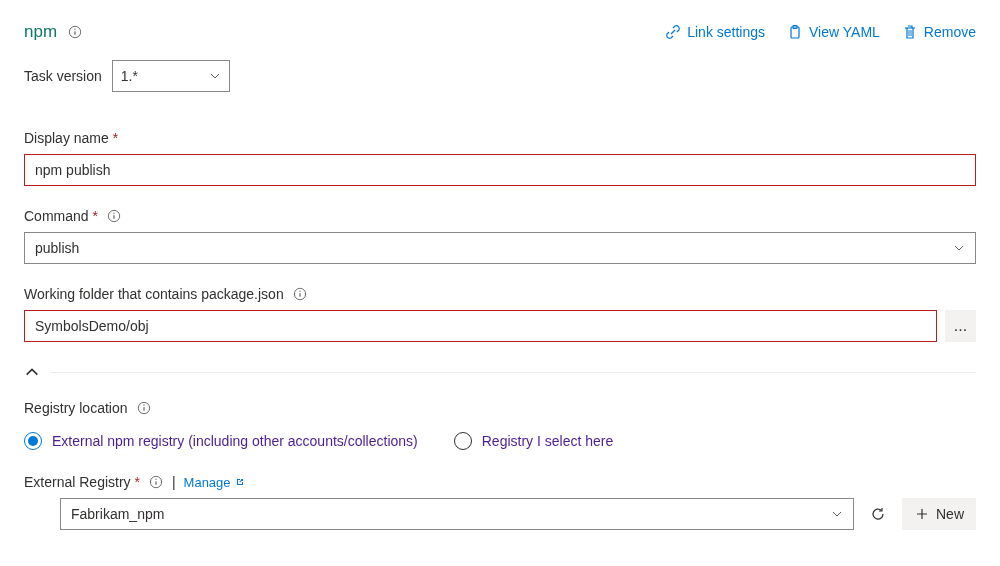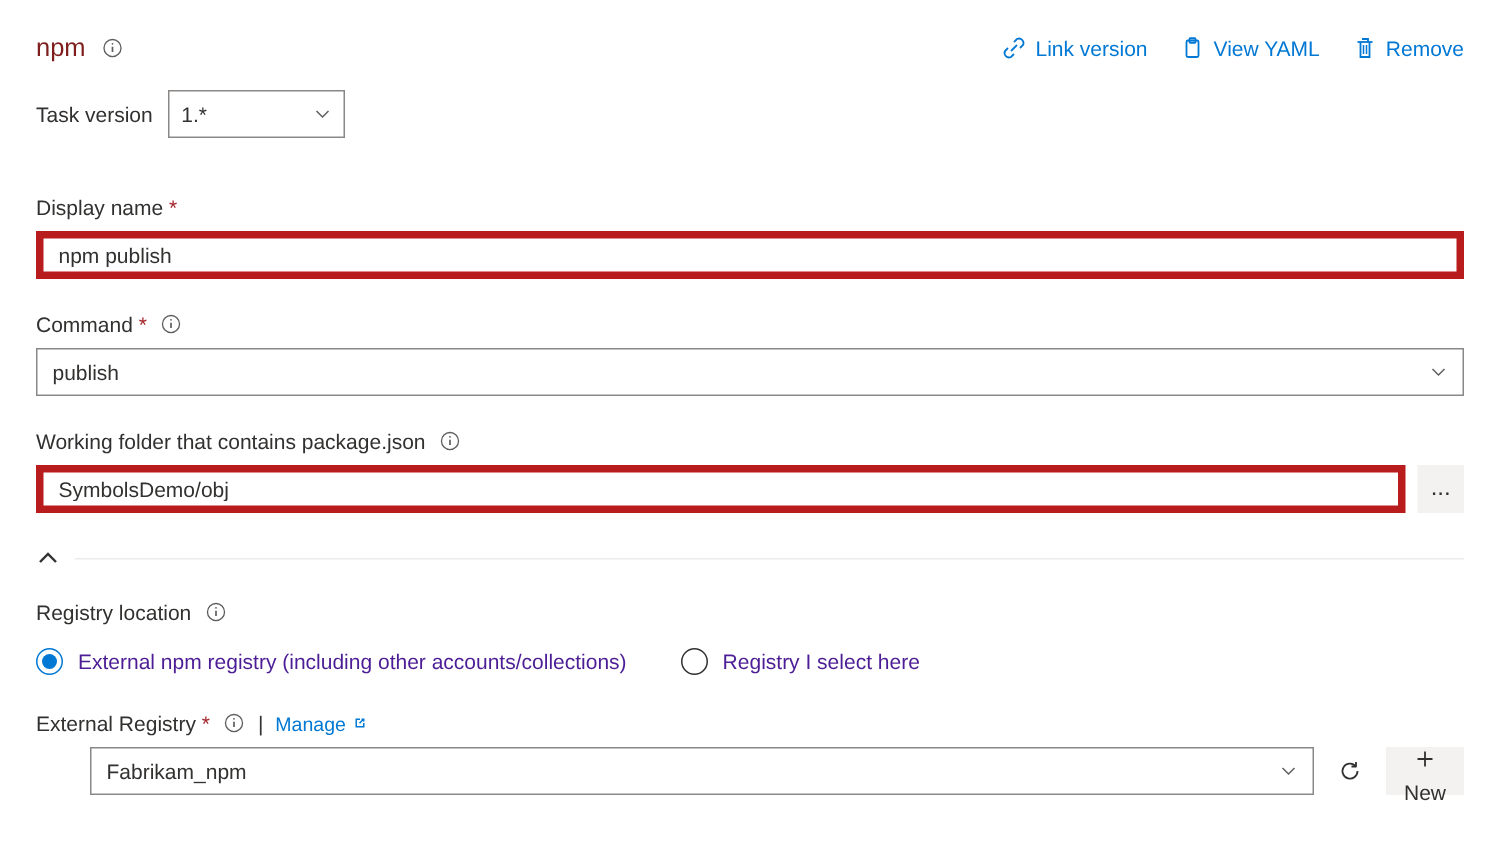--- a/index.html
+++ b/index.html
@@ -13,21 +13,21 @@
     overflow: hidden;
   }
   .root { padding: 22px 24px 24px 24px; }
   .header {
     display: flex;
     align-items: center;
     justify-content: space-between;
     margin-bottom: 18px;
   }
   .header-left { display: flex; align-items: center; gap: 10px; }
-  .page-title { font-size: 17px; font-weight: 400; color: #7f1d1d; }
+  .page-title { font-size: 17px; font-weight: 400; color: #0f766e; }
   .header-actions { display: flex; gap: 22px; }
   .link-button {
     display: flex; align-items: center; gap: 6px;
     color: #0078d4; background: none; border: none;
     font-size: 14px; cursor: pointer; padding: 0;
     font-family: inherit;
   }
   .icon { width: 16px; height: 16px; display: inline-flex; align-items: center; justify-content: center; flex-shrink: 0; }
   .icon svg { width: 16px; height: 16px; }
   .info-icon svg { width: 14px; height: 14px; }
@@ -45,21 +45,21 @@
   .select-full {
     width: 100%; height: 32px;
     border: 1px solid #8a8886;
     background: #fff;
     display: flex; align-items: center; justify-content: space-between;
     padding: 0 10px; cursor: pointer;
   }
   .chev { width: 12px; height: 12px; }
   .text-input {
     width: 100%; height: 32px;
-    border: 5px solid #b91c1c;
+    border: 1px solid #b91c1c;
     padding: 0 10px;
     font-family: inherit; font-size: 14px; color: #323130;
     background: #fff;
   }
   .inline-row { display: flex; align-items: center; gap: 8px; }
   .browse-btn {
     width: 32px; height: 32px;
     background: #f3f2f1; border: none;
     display: flex; align-items: center; justify-content: center;
     cursor: pointer; font-size: 16px; color: #323130;
@@ -86,21 +86,21 @@
   .manage-link { color: #0078d4; text-decoration: none; font-size: 13px; display: flex; align-items: center; gap: 4px; cursor: pointer; }
   .combo-row { display: flex; align-items: center; gap: 8px; padding-left: 36px; }
   .icon-btn {
     width: 32px; height: 32px; background: #fff; border: none;
     display: flex; align-items: center; justify-content: center; cursor: pointer;
   }
   .new-btn {
     height: 32px; background: #f3f2f1; border: none;
     display: flex; align-items: center; gap: 6px;
     padding: 0 12px; cursor: pointer;
-    font-family: inherit; font-size: 14px; color: #323130; flex-direction: column;
+    font-family: inherit; font-size: 14px; color: #323130;
   }
   .select-reg {
     flex: 1; height: 32px; border: 1px solid #8a8886;
     display: flex; align-items: center; justify-content: space-between;
     padding: 0 10px; cursor: pointer; background: #fff;
   }
   .task-version-row { display: flex; align-items: center; gap: 10px; margin-bottom: 38px; }
   .ext-link-icon svg { width: 10px; height: 10px; }
 </style>
 </head>
@@ -121,21 +121,21 @@
     </div>
     <div class="header-actions">
       <button class="link-button">
         <span class="icon">
           <svg viewBox="0 0 16 16" fill="none" stroke="#0078d4" stroke-width="1.2">
               <path d="M6 10 L10 6"></path>
               <path d="M8 4 L10 2 a3 3 0 0 1 4 4 L12 8"></path>
               <path d="M8 12 L6 14 a3 3 0 0 1 -4 -4 L4 8"></path>
             </svg>
         </span>
-        <span>Link version</span>
+        <span>Link settings</span>
       </button>
       <button class="link-button">
         <span class="icon">
           <svg viewBox="0 0 16 16" fill="none" stroke="#0078d4" stroke-width="1.2">
               <rect x="4" y="3" width="8" height="11" rx="1"></rect>
               <rect x="6" y="1.5" width="4" height="3" rx="0.5"></rect>
             </svg>
         </span>
         <span>View YAML</span>
       </button>

